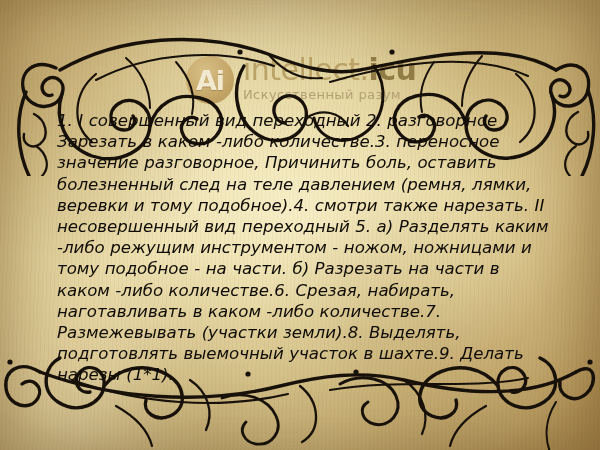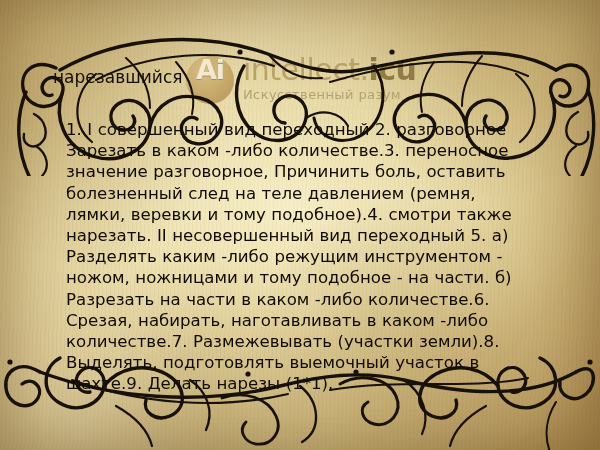--- a/index.html
+++ b/index.html
@@ -40,21 +40,21 @@
 
   
   #watermark{
     position:absolute;left:186px;top:52px;z-index:2;
     display:flex;align-items:flex-start;pointer-events:none;
     opacity:.97;
   }
   #wm-logo{
     width:48px;height:48px;border-radius:50%;
     background:radial-gradient(circle at 38% 32%, #d8bf86 0%, #c3a465 62%, #b4945a 100%);
-    display:flex;justify-content:center;
+    display:flex;align-items:center;justify-content:center;
     margin-top:4px;flex:0 0 auto;
   }
   #wm-logo span{
     font-family:"DejaVu Sans",sans-serif;font-size:27px;font-weight:bold;
     color:#f3ead2;line-height:1;letter-spacing:-1px;
     text-shadow:0 1px 0 rgba(120,96,44,.45);
   }
   #wm-text{margin-left:9px;margin-top:2px;}
   #wm-title{
     font-family:"DejaVu Sans",sans-serif;
@@ -74,21 +74,21 @@
     font-size:17px;line-height:21px;color:#141008;
     font-family:"DejaVu Sans",sans-serif;
     white-space:nowrap;
   }
   #body{
     position:absolute;left:53px;top:106px;width:500px;z-index:4;
     font-size:16.6px;line-height:21.2px;color:#100c05;
     font-family:"DejaVu Sans",sans-serif;
     text-align:left;word-spacing:.2px;
   }
-  #body p{margin:13px;}
+  #body p{margin:4px;font-style:italic;}
   #body .indent{text-indent:88px;}
 </style>
 </head>
 <body>
 
 <div id="slide">
 
   <div class="orn orn-top">
     <svg viewBox="0 0 600 180" width="600" height="180" xmlns="http://www.w3.org/2000/svg">
       <g fill="none" stroke="#18110a" stroke-width="3.4" stroke-linecap="round">
@@ -163,19 +163,18 @@
   <div id="watermark">
     <div id="wm-logo">
       <span>Ai</span>
     </div>
     <div id="wm-text">
       <div id="wm-title"><span>intellect.</span><b>icu</b></div>
       <div id="wm-sub">Искусственный  разум</div>
     </div>
   </div>
 
-  <div id="title">нарезавшийся</div>
 
   <div id="body">
     <p>1. I  совершенный вид    переходный 2. разговорное  Зарезать в каком -либо  количестве.3. переносное значение  разговорное, Причинить боль, оставить болезненный след на теле давлением (ремня, лямки, веревки и тому подобное).4.   смотри  также нарезать. II несовершенный вид   переходный 5. а) Разделять каким -либо  режущим инструментом - ножом, ножницами и тому подобное - на части. б) Разрезать на части в каком -либо  количестве.6. Срезая, набирать, наготавливать в каком -либо количестве.7. Размежевывать (участки земли).8. Выделять, подготовлять выемочный участок в шахте.9. Делать нарезы (1*1).</p>
   </div>
 
 </div>
 
 </body></html>

